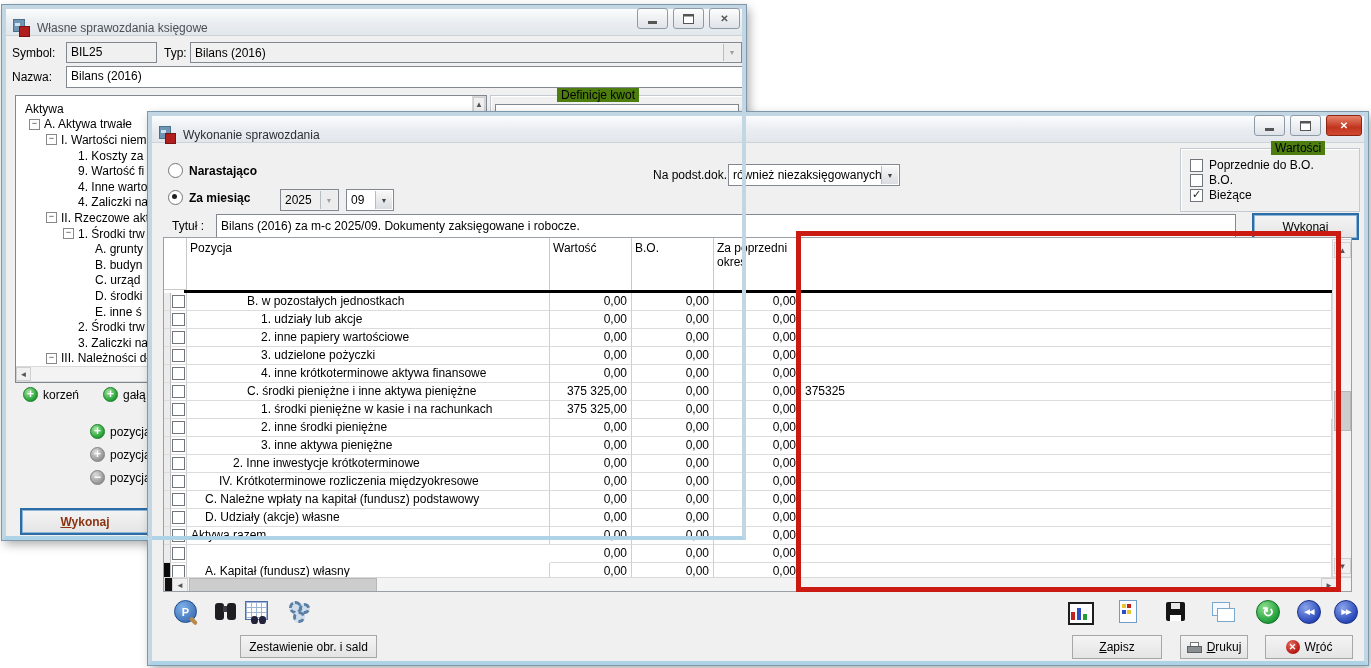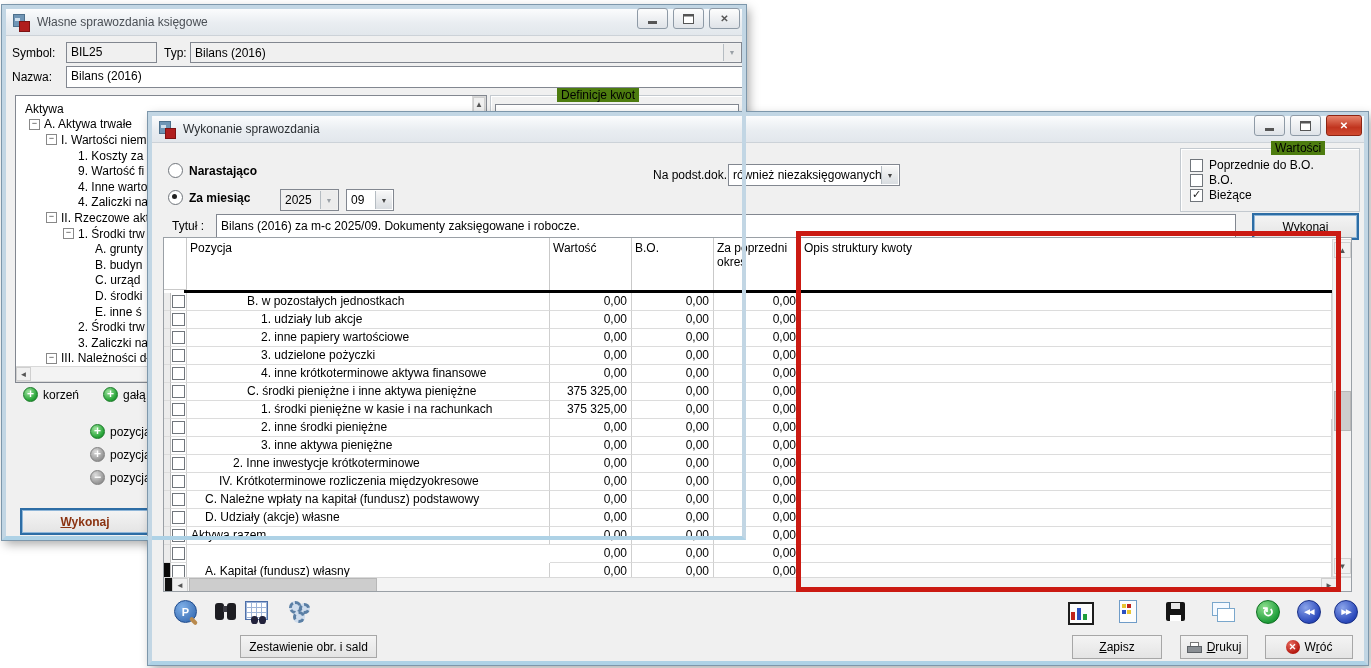--- a/index.html
+++ b/index.html
@@ -2,21 +2,21 @@
 <html><head>
 <meta charset="utf-8">
 <style>
   html,body{margin:0;padding:0;background:#fff;}
   .stage{position:relative;width:1371px;height:668px;background:#fff;overflow:hidden;
          font-family:"Liberation Sans",sans-serif;font-size:12px;color:#000;}
   .win{position:absolute;background:#f0f0f0;box-shadow:0 0 0 1px #7d97ab,3px 4px 10px rgba(0,0,0,.35);}
   .win::before{content:"";position:absolute;inset:0;border:4px solid #c2d6e4;border-bottom-color:#aed2e6;pointer-events:none;z-index:5;}
   .titlebar{position:absolute;left:4px;top:4px;right:4px;height:26px;
             background:linear-gradient(#fbfcfd,#e9edf1 55%,#e2e7ec);border-bottom:1px solid #ccd2d8;
-            display:flex;align-items:center;}
+            display:flex;align-items:flex-end;}
   .titletext{margin-left:8px;color:#4a4f55;}
   .appicon{width:16px;height:16px;margin-left:7px;position:relative;}
   .appicon .a1{position:absolute;left:0;top:2;width:10px;height:11px;background:#6f95b5;border:1px solid #4d708c;}
   .appicon .a2{position:absolute;left:6px;top:7px;width:9px;height:9px;background:#b01e1e;border:1px solid #7c1212;}
   .appicon .a3{position:absolute;left:2px;top:4px;width:5px;height:3px;background:#cfe0ee;}
   .winbtns{position:absolute;right:6px;top:3px;display:flex;gap:5px;}
   .wbtn{width:29px;height:19px;border:1px solid #8e9aa6;border-radius:3px;
         background:linear-gradient(#fdfdfd,#dfe3e8);display:flex;align-items:center;justify-content:center;}
   .wbtn.red{background:linear-gradient(#e8846c,#c1351f 60%,#d04a30);border-color:#8c2413;color:#fff;width:34px;}
   .g-min{width:9px;height:3px;background:#555;margin-top:7px;}
@@ -339,21 +339,20 @@
     <div class="btn focus" style="left:1104px;top:101px;width:107px;height:27px;">
       <span>Wykonaj</span>
     </div>
 
     <div class="tbl" style="left:15px;top:125px;width:1189px;height:355px;">
       <div class="hcell" style="left:0;width:23px;border-bottom:1px solid #c9c9c9;"></div>
       <div class="hcell" style="left:23px;width:363px;">Pozycja</div>
       <div class="hcell" style="left:386px;width:82px;">Wartość</div>
       <div class="hcell" style="left:468px;width:82px;">B.O.</div>
       <div class="hcell" style="left:550px;width:87px;white-space:normal;line-height:14px;">Za poprzedni okres</div>
-      <div class="hcell" style="left:637px;width:531px;border-right:none;">Opis struktury kwoty</div>
       <div class="blackline" style="left:20px;top:52px;width:1148px;"></div>
 
         <div class="trow rowpos" style="top: 55px;">
           <div class="tcell tind"></div>
           <div class="tcell tcb">
             <span class="cb" style="width:13px;height:13px;"></span>
           </div>
           <div class="tcell tpos" style="padding-left: 60px;">B. w pozostałych jednostkach</div>
           <div class="tcell tw">0,00</div>
           <div class="tcell tbo">0,00</div>
@@ -411,20 +410,21 @@
 
         <div class="trow rowpos" style="top: 145px;">
           <div class="tcell tind"></div>
           <div class="tcell tcb">
             <span class="cb" style="width:13px;height:13px;"></span>
           </div>
           <div class="tcell tpos" style="padding-left: 60px;">C. środki pieniężne i inne aktywa pieniężne</div>
           <div class="tcell tw">375 325,00</div>
           <div class="tcell tbo">0,00</div>
           <div class="tcell tzp">0,00</div>
+          <div class="tcell top">375325</div>
         </div>
 
         <div class="trow rowpos" style="top: 163px;">
           <div class="tcell tind"></div>
           <div class="tcell tcb">
             <span class="cb" style="width:13px;height:13px;"></span>
           </div>
           <div class="tcell tpos" style="padding-left: 74px;">1. środki pieniężne w kasie i na rachunkach</div>
           <div class="tcell tw">375 325,00</div>
           <div class="tcell tbo">0,00</div>

